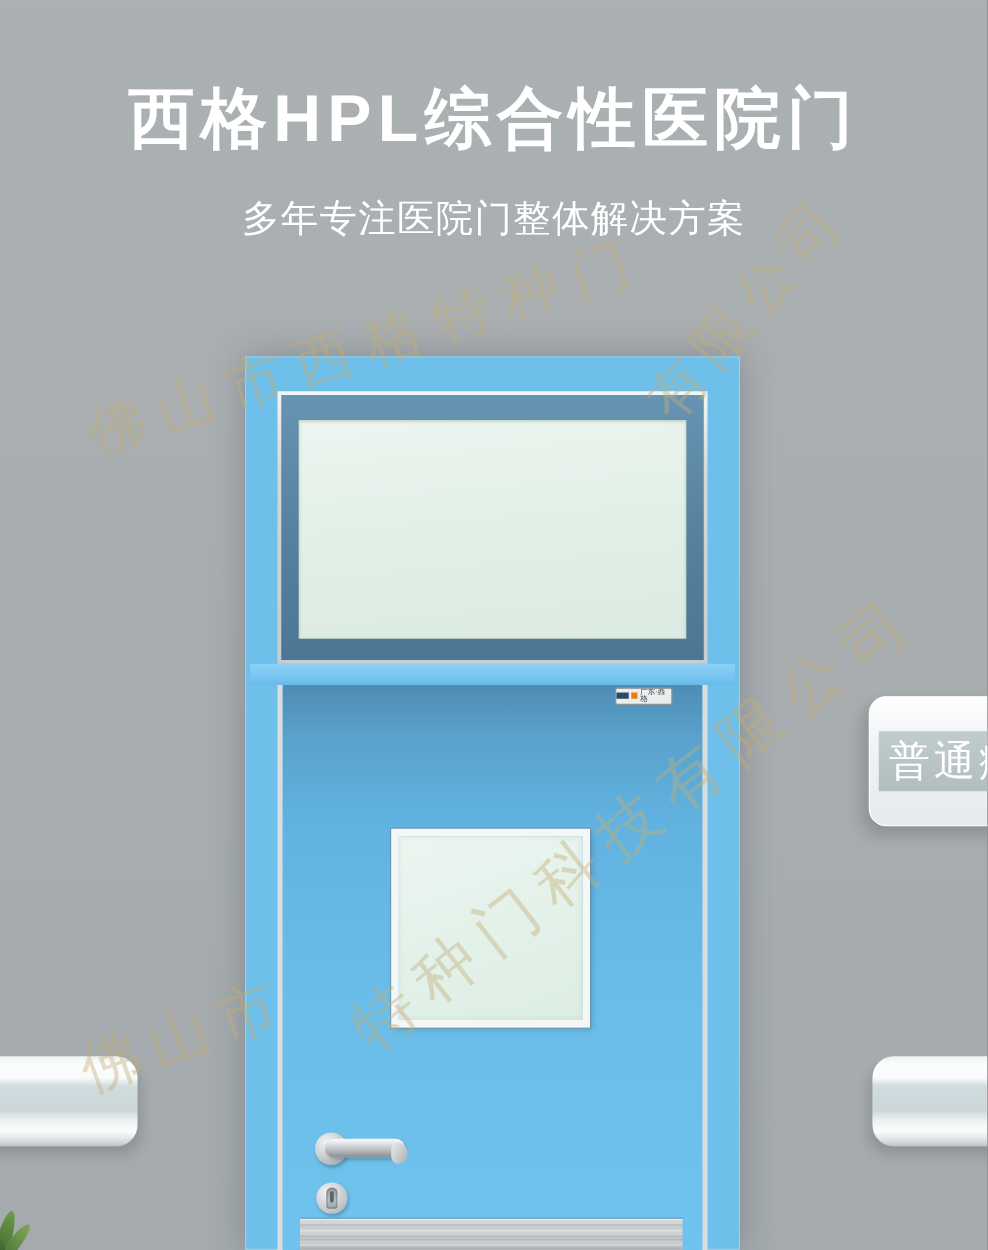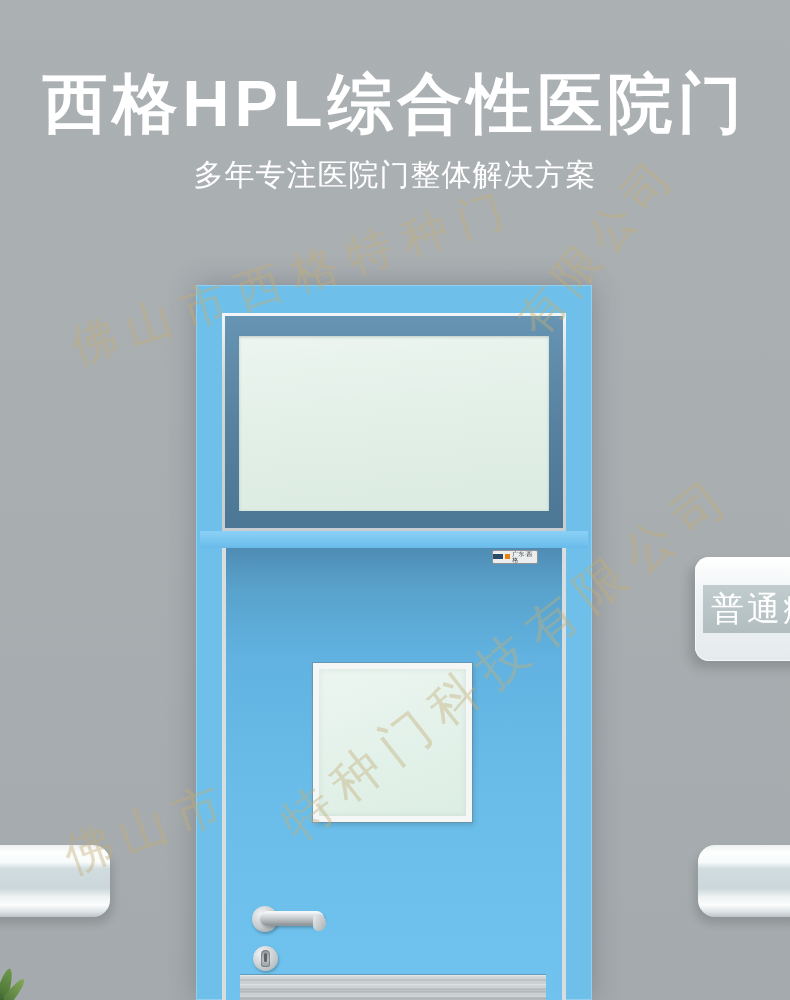--- a/index.html
+++ b/index.html
@@ -7,21 +7,21 @@
   body { font-family:"Liberation Sans","DejaVu Sans",sans-serif; }
   .canvas {
     position:relative; width:790px; height:1000px; margin:0 auto;
     background:linear-gradient(180deg,#abb0b3 0%,#a8adb0 55%,#a4aaad 100%);
     overflow:hidden;
   }
 
   
   .page-title{
     position:absolute; top:60px; left:0; width:790px; text-align:center;
-    font-size:65px; font-weight:bold; color:#ffffff; letter-spacing:5px;
+    font-size:53px; font-weight:bold; color:#ffffff; letter-spacing:5px;
     z-index:50; white-space:nowrap;
   }
   .page-subtitle{
     position:absolute; top:155px; left:0; width:790px; text-align:center;
     font-size:30px; color:#ffffff; letter-spacing:1px; z-index:50;
   }
   .quality-badge{
     position:absolute; top:212px; left:50%; transform:translateX(-50%);
     height:46px; line-height:46px; padding:0 44px; border-radius:24px;
     background:#ffffff; color:#1c1c1e; font-size:27px; font-weight:bold;

